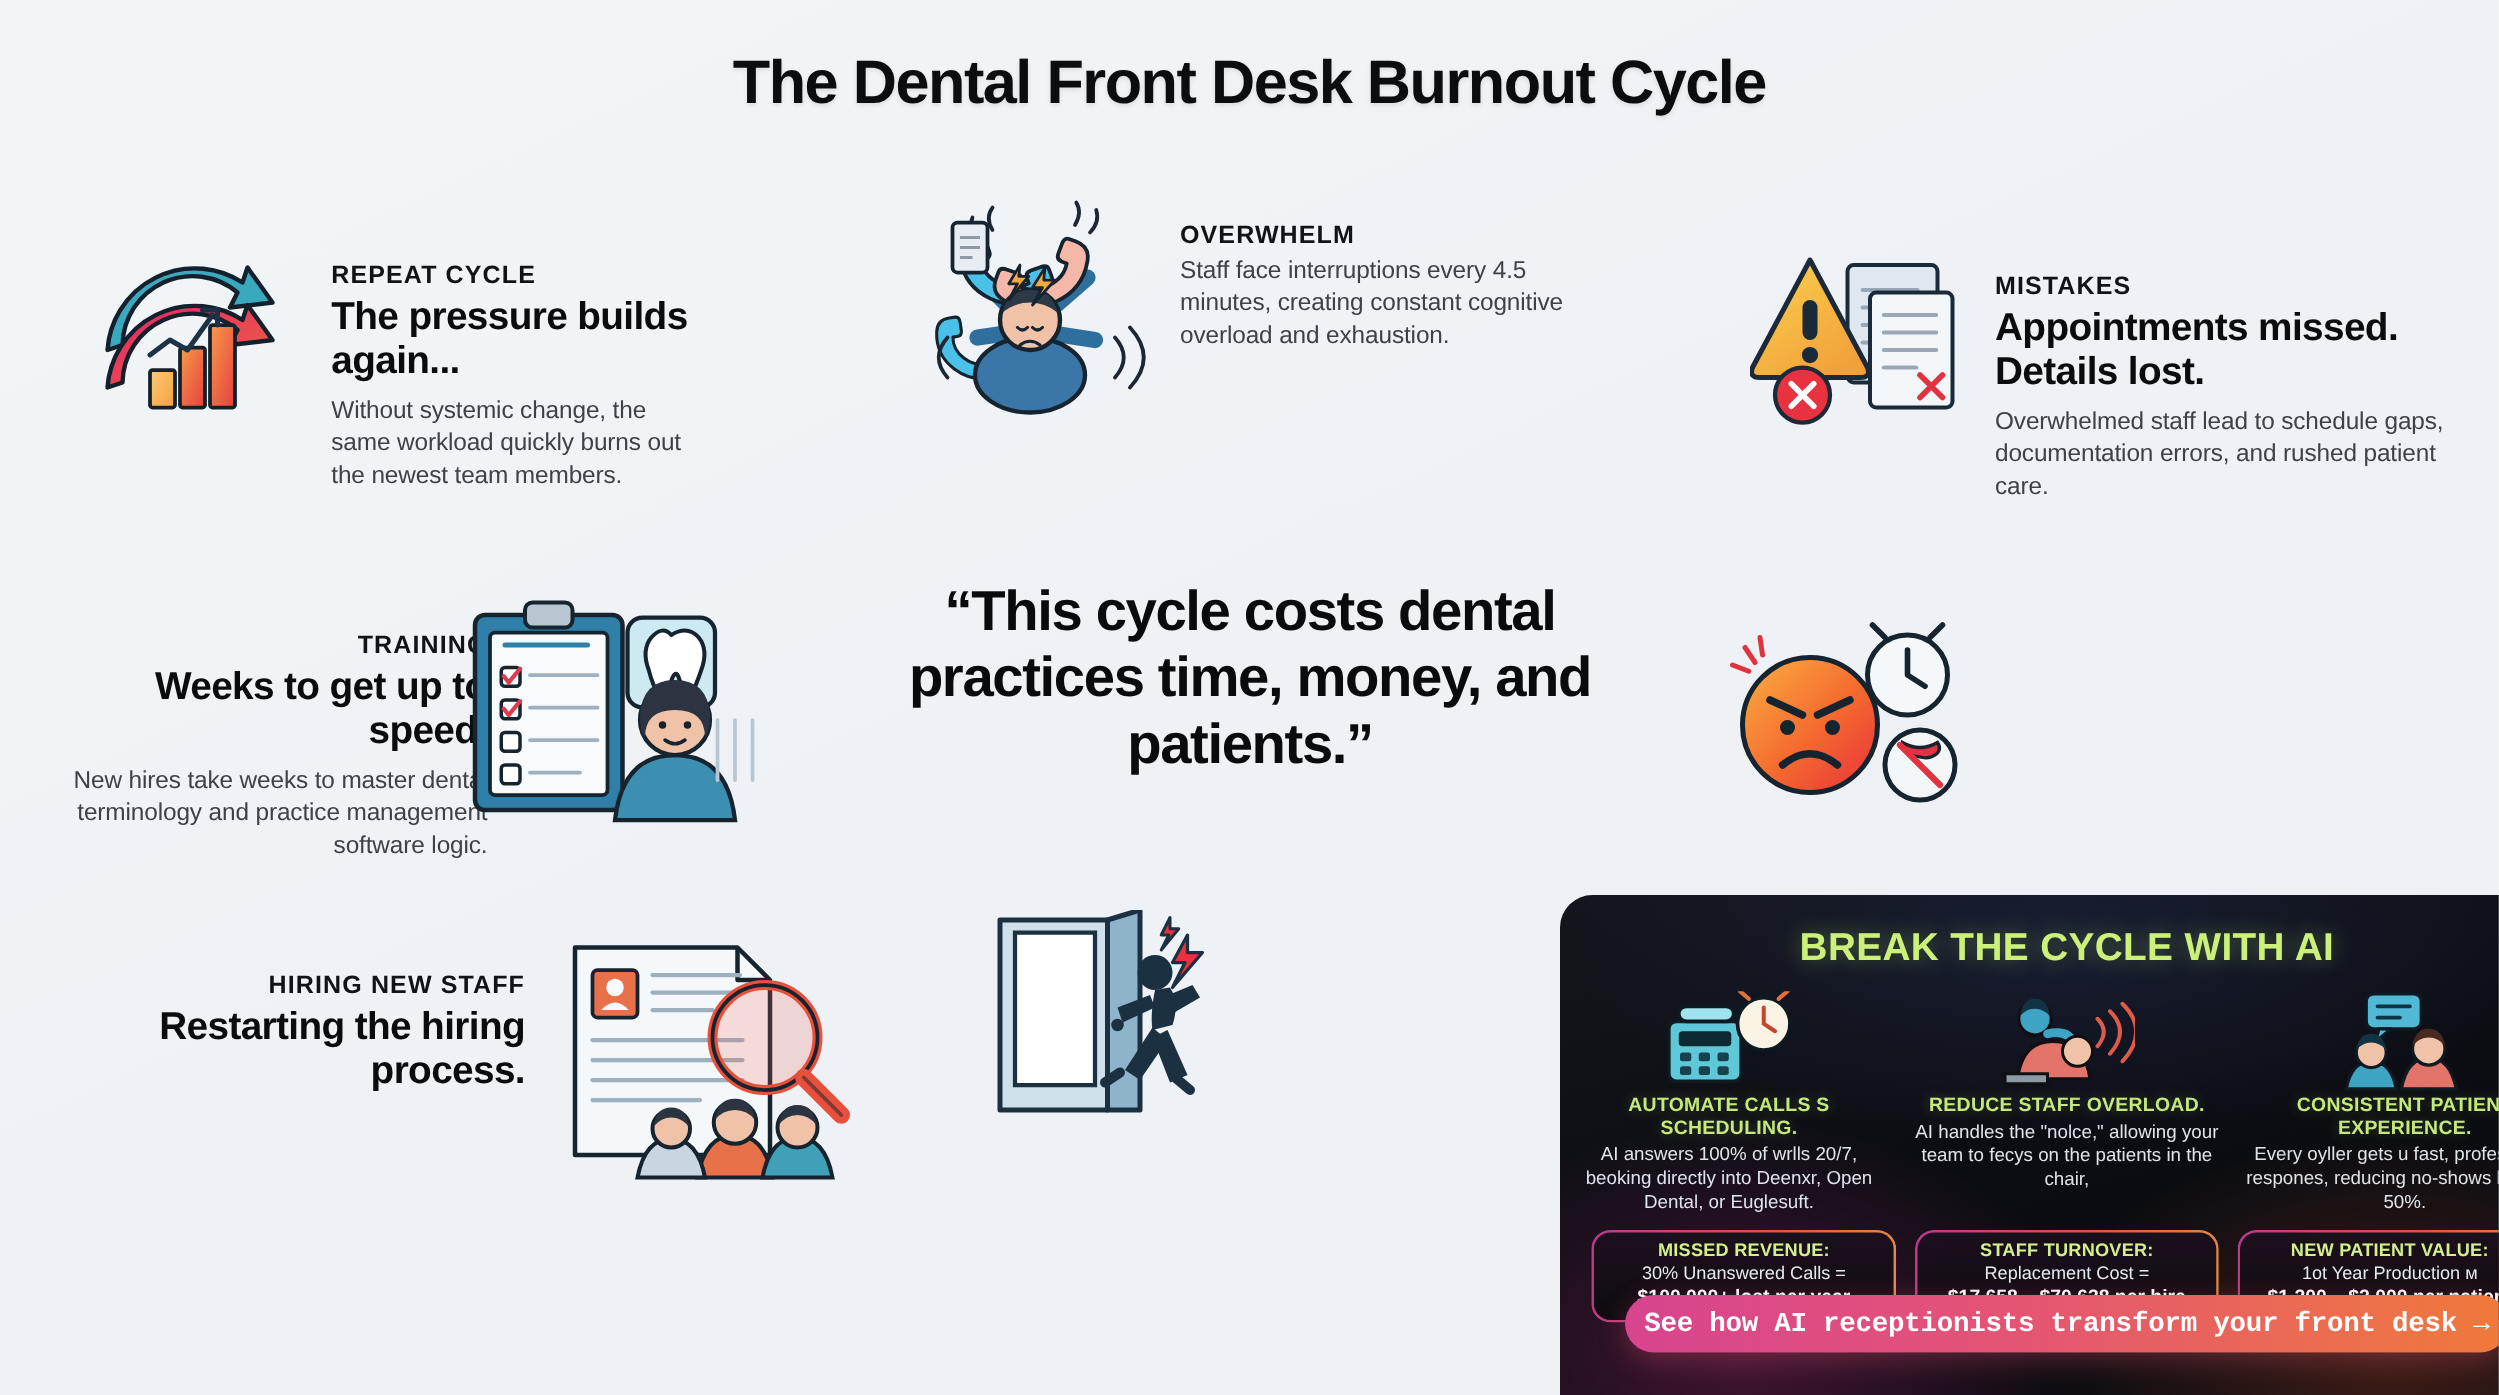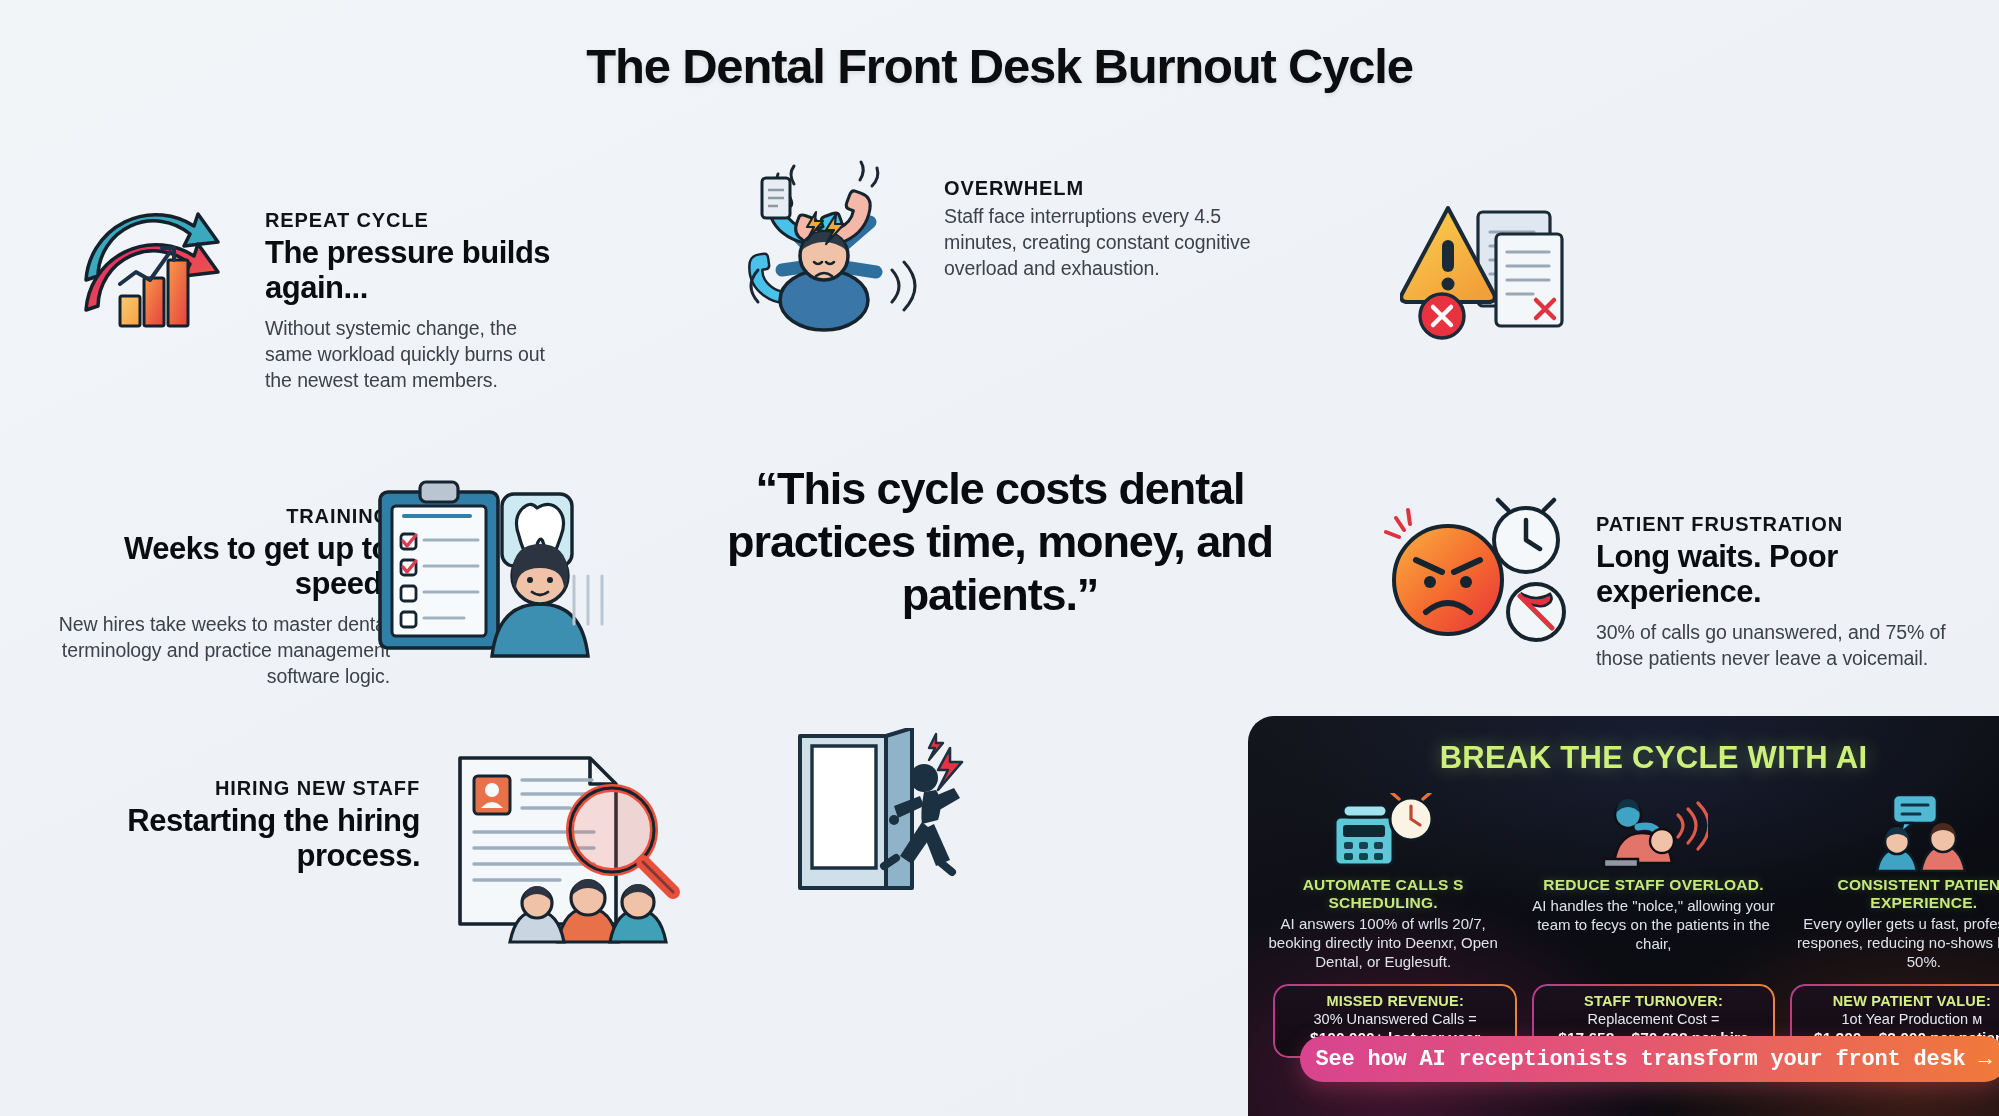--- a/index.html
+++ b/index.html
@@ -294,20 +294,25 @@
         </linearGradient>
       </defs>
       <rect x="42" y="42" width="12" height="32" rx="6" fill="#1b2a38"></rect>
       <circle cx="48" cy="86" r="6.5" fill="#1b2a38"></circle>
 
       <circle cx="42" cy="118" r="22" fill="#e8323f" stroke="#1b2a38" stroke-width="3.4"></circle>
       <path d="M33 109 l18 18 M51 109 l-18 18" stroke="#ffffff" stroke-width="4.5" stroke-linecap="round"></path>
     </svg>
   </div>
 
+  <div class="block" style="left:1596px; top:218px; width:385px;">
+    <div class="eyebrow">MISTAKES</div>
+    <div class="headline">Appointments missed. Details lost.</div>
+    <div class="body">Overwhelmed staff lead to schedule gaps, documentation errors, and rushed patient care.</div>
+  </div>
 
   <div class="block align-right" style="left:45px; top:505px; width:345px;">
     <div class="eyebrow">TRAINING</div>
     <div class="headline">Weeks to get up to speed.</div>
     <div class="body">New hires take weeks to master dental terminology and practice management software logic.</div>
   </div>
 
   <div class="illus" style="left:374px; top:476px;">
     <svg width="240" height="190" viewBox="0 0 240 190">
 
@@ -373,25 +378,20 @@
       <circle cx="148" cy="44" r="32" fill="#f4f8fb" stroke="#15242f" stroke-width="4"></circle>
       <path d="M148 24 v20 l14 9" stroke="#15242f" stroke-width="4.5" fill="none" stroke-linecap="round" stroke-linejoin="round"></path>
       <path d="M130 14 l-10 -10 M166 14 l10 -10" stroke="#15242f" stroke-width="4.5" stroke-linecap="round"></path>
 
       <circle cx="158" cy="116" r="28" fill="#f2f6f9" stroke="#15242f" stroke-width="4"></circle>
       <path d="M144 98 q14 8 28 0 q4 6 -2 10 q-4 3 -10 2 q-6 -1 -10 -2 q-6 -4 -6 -10 z" fill="#e0333f" stroke="#15242f" stroke-width="2.6"></path>
       <path d="M142 100 l32 32" stroke="#e0333f" stroke-width="5" stroke-linecap="round"></path>
     </svg>
   </div>
 
-  <div class="block" style="left:1596px; top:513px; width:385px;">
-    <div class="eyebrow">PATIENT FRUSTRATION</div>
-    <div class="headline">Long waits. Poor experience.</div>
-    <div class="body">30% of calls go unanswered, and 75% of those patients never leave a voicemail.</div>
-  </div>
 
   <div class="block align-right" style="left:20px; top:777px; width:400px;">
     <div class="eyebrow">HIRING NEW STAFF</div>
     <div class="headline">Restarting the hiring process.</div>
   </div>
 
   <div class="illus" style="left:452px; top:752px;">
     <svg width="240" height="210" viewBox="0 0 240 210">
 
       <path d="M8 6 h130 l26 26 v140 h-156 z" fill="#f5f8fb" stroke="#15242f" stroke-width="3.6" stroke-linejoin="round"></path>

